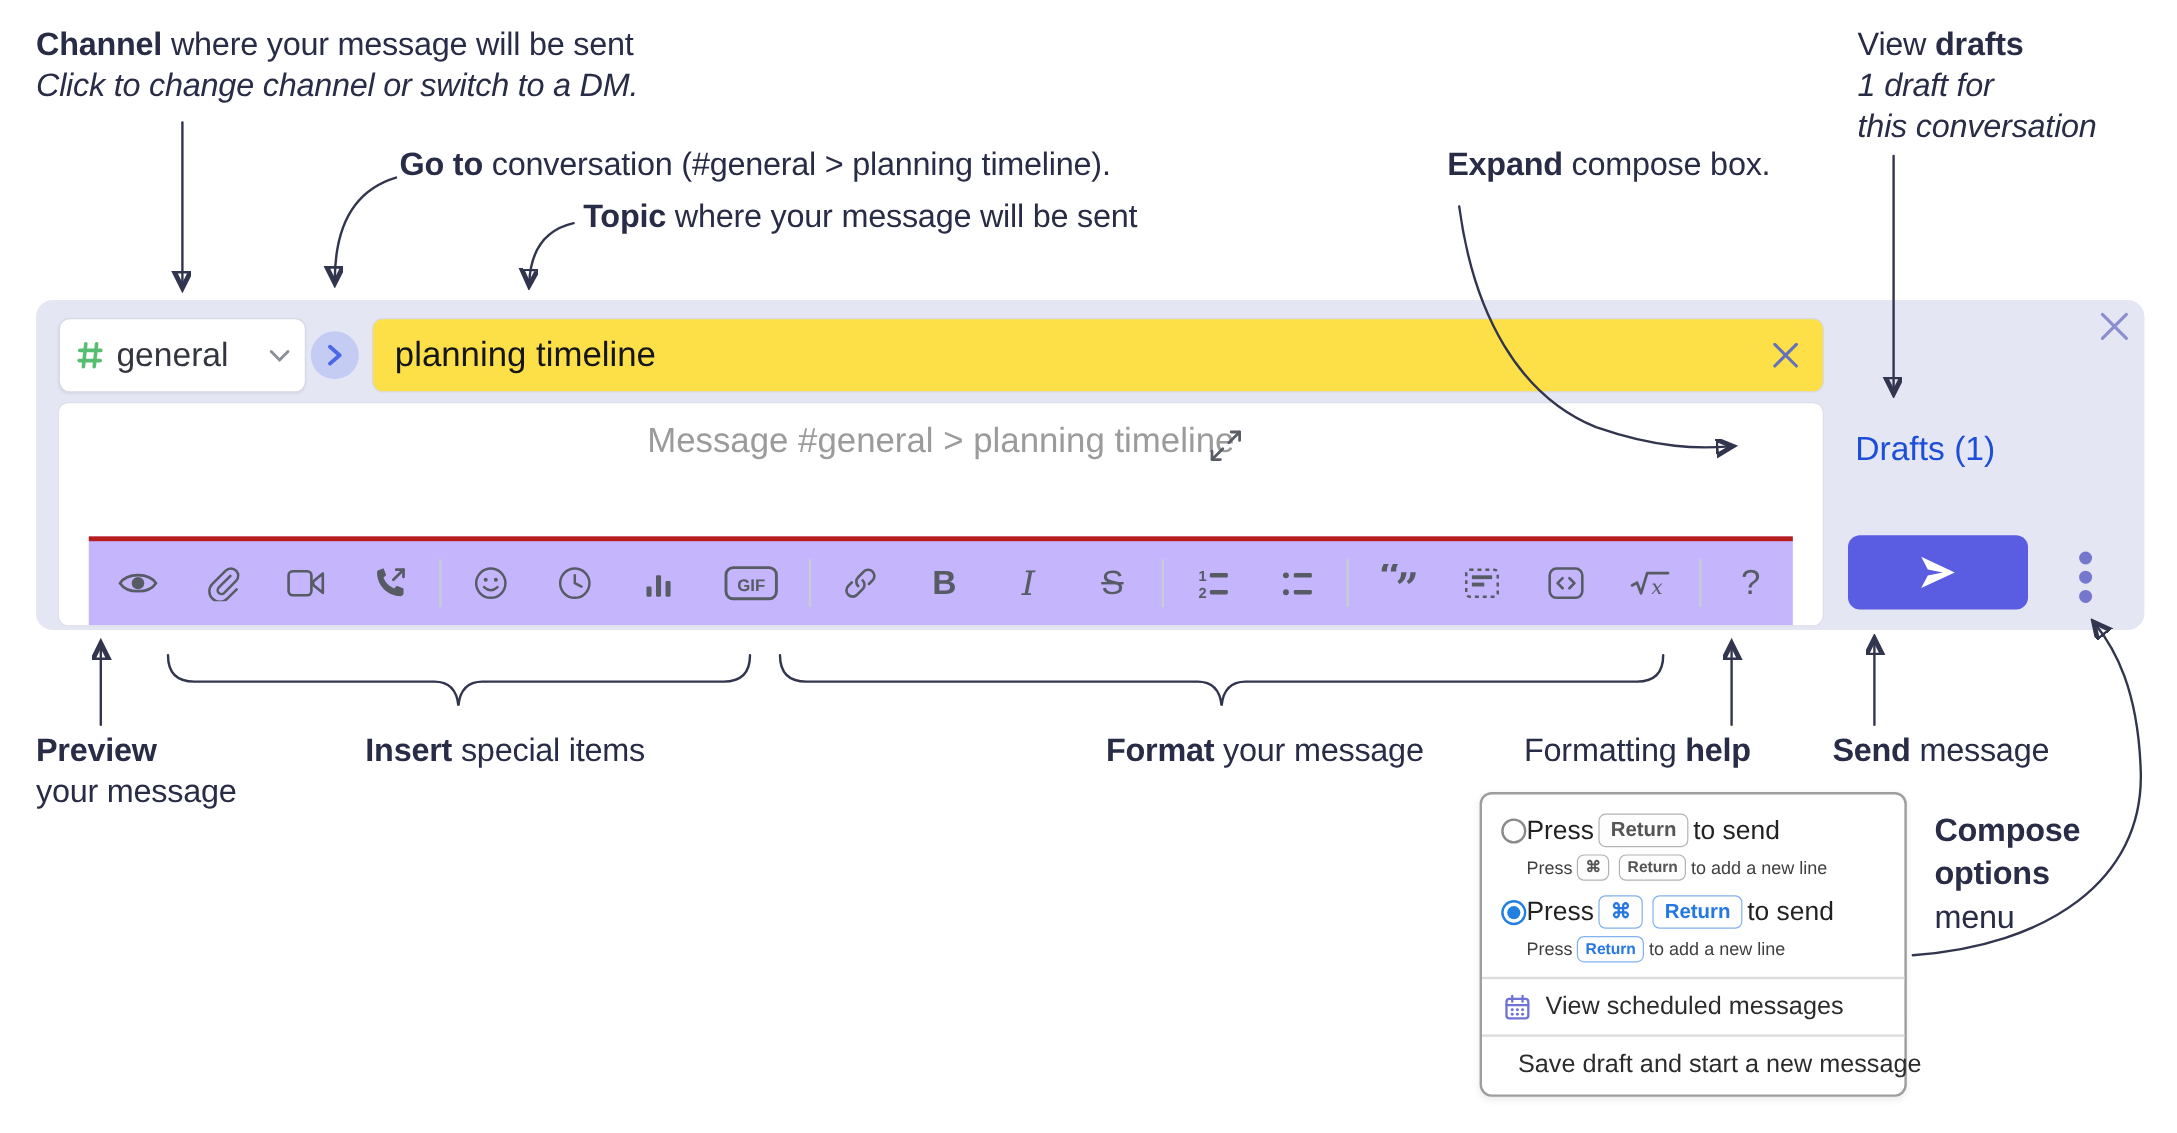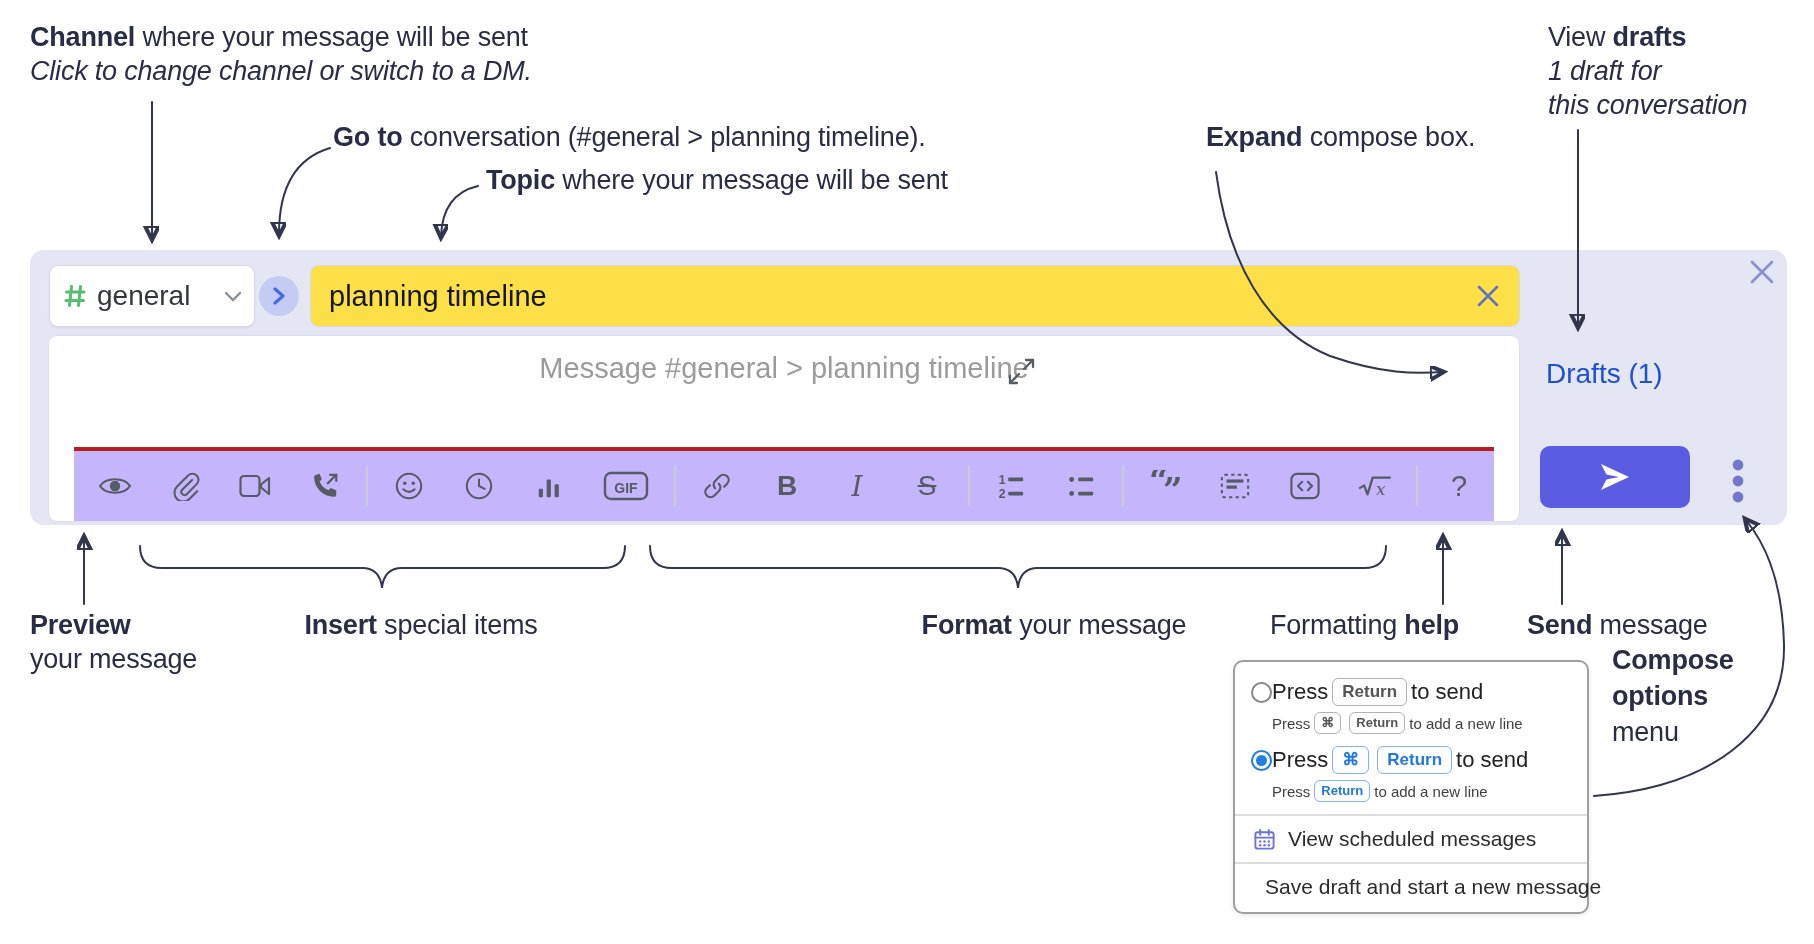--- a/index.html
+++ b/index.html
@@ -345,21 +345,21 @@
   </div>
 
   <div class="ann" style="left:1270px;top:608px;">
     <span>Formatting </span><span class="b">help</span>
   </div>
 
   <div class="ann" style="left:1527px;top:608px;">
     <span class="b">Send</span><span> message</span>
   </div>
 
-  <div class="ann" style="left:1612px;top:642px;line-height:36px;">
+  <div class="ann" style="left:1612px;top:674px;line-height:36px;">
     <div class="b">Compose</div>
     <div class="b">options</div>
     <div>menu</div>
   </div>
 
   <div class="popup">
 
     <div class="opt">
       <span class="radio"></span>
       <div>

